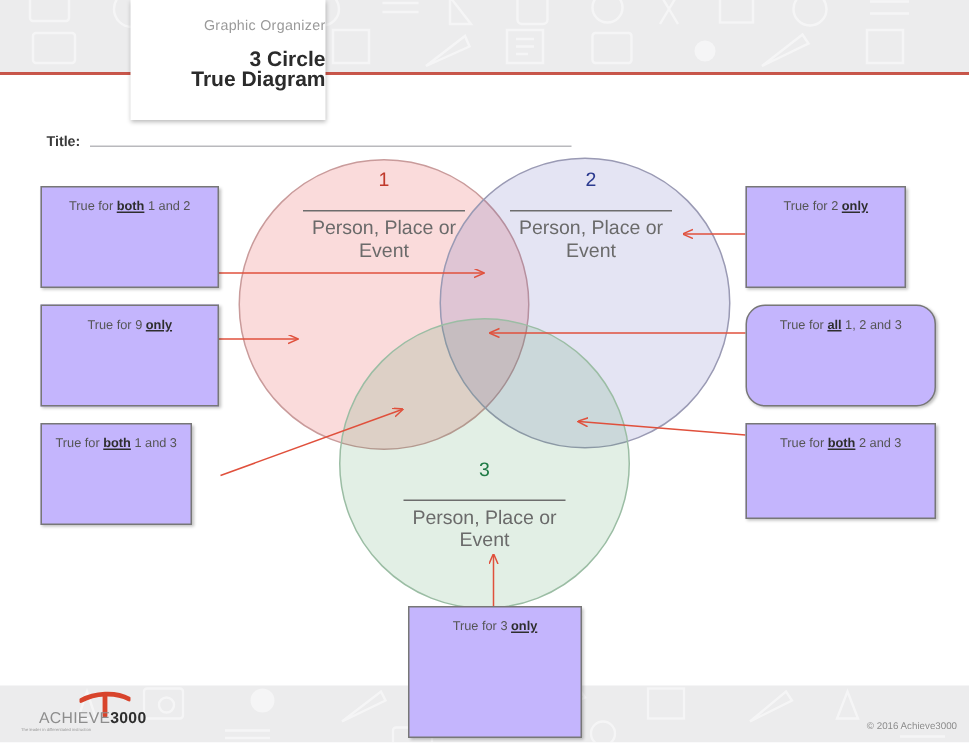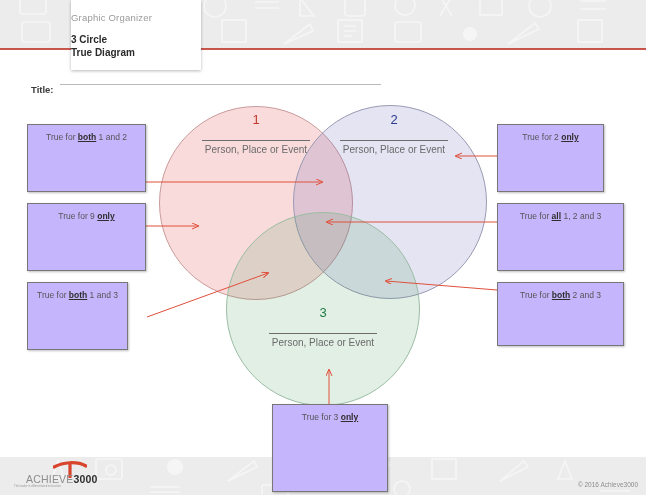--- a/index.html
+++ b/index.html
@@ -20,77 +20,77 @@
   .band .doodles{
     position:absolute;inset:0;
     opacity:.55;
   }
   .redrule{
     position:absolute;left:0;width:646px;height:2px;top:48px;
     background:#c0392b;opacity:.85;
   }
   
   #header-card{
-    position:absolute;left:71px;top:0;width:130px;height:70px;
+    position:absolute;left:87px;top:0;width:130px;height:80px;
     background:#ffffff;
     box-shadow:0 1px 3px rgba(0,0,0,.28);
-    text-align:left;
+    text-align:right;
     z-index:5;
   }
   #header-card .sub{
     font-size:9.5px;color:#9a9a9a;margin-top:12px;letter-spacing:.2px;
   }
   #header-card .ttl{
-    font-size:10px;color:#2b2b2b;font-weight:bold;margin-top:10px;line-height:13px;
+    font-size:14px;color:#2b2b2b;font-weight:bold;margin-top:10px;line-height:13px;
   }
   
   #title-row{
     position:absolute;left:31px;top:84px;width:350px;height:16px;
-    display:flex;align-items:flex-start;
+    display:flex;align-items:flex-end;
   }
   #title-label{font-size:9.5px;font-weight:bold;color:#3a3a3a;}
   #title-rule{
     flex:1;height:1px;background:#b9b9bd;margin-left:6px;margin-bottom:2px;
   }
   
   #venn{position:absolute;left:0;top:0;width:646px;height:495px;}
   .circle{
     position:absolute;border-radius:50%;
     border:1px solid #9a9aa2;
     box-sizing:border-box;
   }
   #circle-1{left:159px;top:106px;width:194px;height:194px;background:rgba(232,92,92,.22);border-color:#c99b9b;}
   #circle-2{left:293px;top:105px;width:194px;height:194px;background:rgba(86,86,180,.16);border-color:#9a9ab4;}
   #circle-3{left:226px;top:212px;width:194px;height:194px;background:rgba(60,150,80,.15);border-color:#9bbda4;}
   .clabel{
     position:absolute;text-align:center;width:120px;
   }
   .clabel .num{font-size:13px;font-weight:normal;}
   .clabel .rule{height:1px;background:#6d6d6d;margin:13px 6px 3px 6px;}
-  .clabel .cap{font-size:10px;color:#6a6a6a;}
+  .clabel .cap{font-size:13px;color:#6a6a6a;}
   #label-1{left:196px;top:112px;} #label-1 .num{color:#c0392b;}
   #label-2{left:334px;top:112px;} #label-2 .num{color:#2b3a8f;}
   #label-3{left:263px;top:305px;} #label-3 .num{color:#1f7a45;}
   
   .ebox{
     position:absolute;background:#c4b5fd;
     border:1px solid #777;
     box-shadow:1px 1px 2px rgba(0,0,0,.25);
     box-sizing:border-box;
   }
   .ebox .cap{
     display:block;text-align:center;font-size:8.5px;color:#555;
     margin-top:7px;white-space:nowrap;
   }
   .ebox .cap b{color:#2e2e2e;text-decoration:underline;}
   #box-both12{left:27px;top:124px;width:119px;height:68px;}
   #box-only1 {left:27px;top:203px;width:119px;height:68px;}
   #box-both13{left:27px;top:282px;width:101px;height:68px;}
   #box-only2 {left:497px;top:124px;width:107px;height:68px;}
-  #box-all   {left:497px;top:203px;width:127px;height:68px;}
+  #box-all   {left:497px;top:203px;width:127px;height:68px;border-radius:13px;}
   #box-both23{left:497px;top:282px;width:127px;height:64px;}
   #box-only3 {left:272px;top:404px;width:116px;height:88px;}
   
   #logo{position:absolute;left:13px;top:462px;width:80px;height:28px;}
   #logo .wordmark{
     position:absolute;left:13px;top:11px;font-size:10.5px;letter-spacing:.2px;
     color:#8d8d8d;white-space:nowrap;
   }
   #logo .wordmark b{color:#2e2e2e;font-weight:bold;}
   #logo .tagline{

